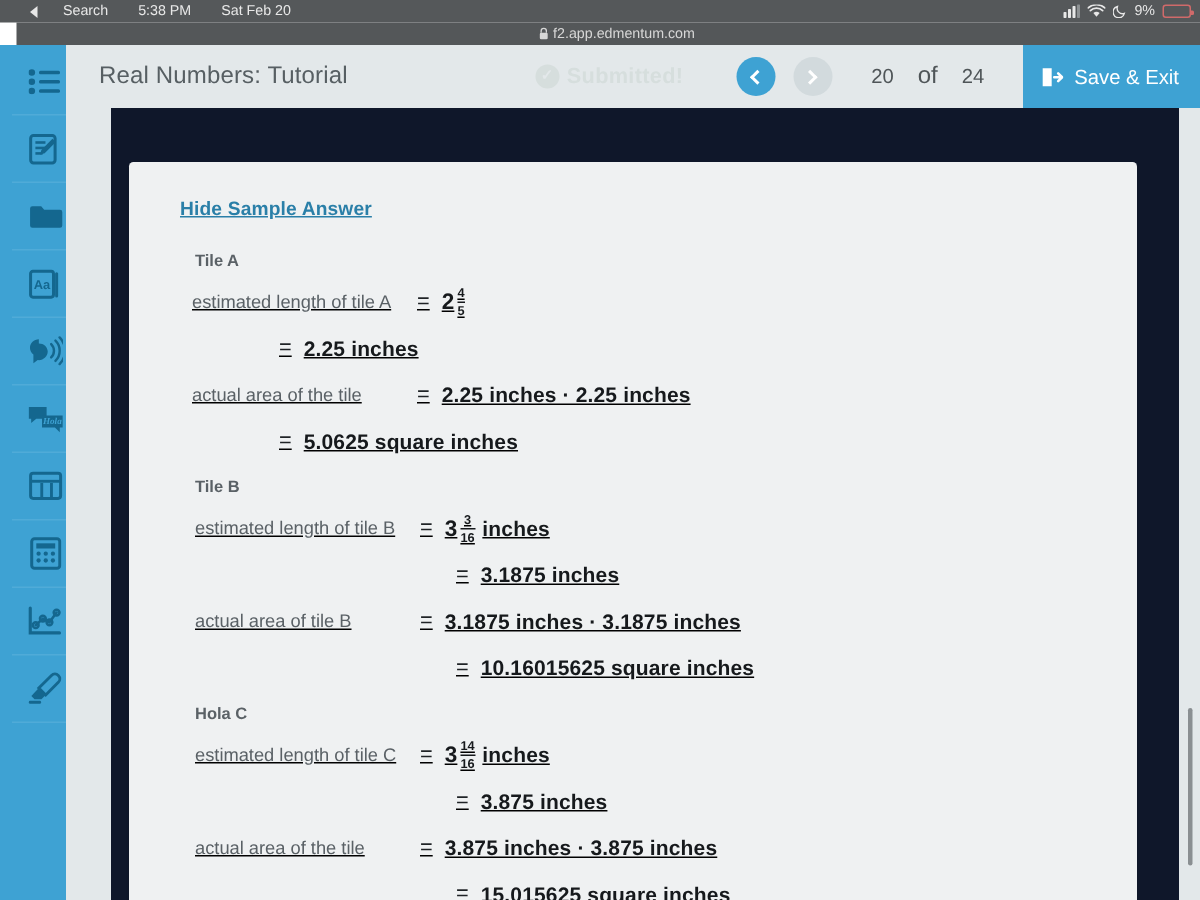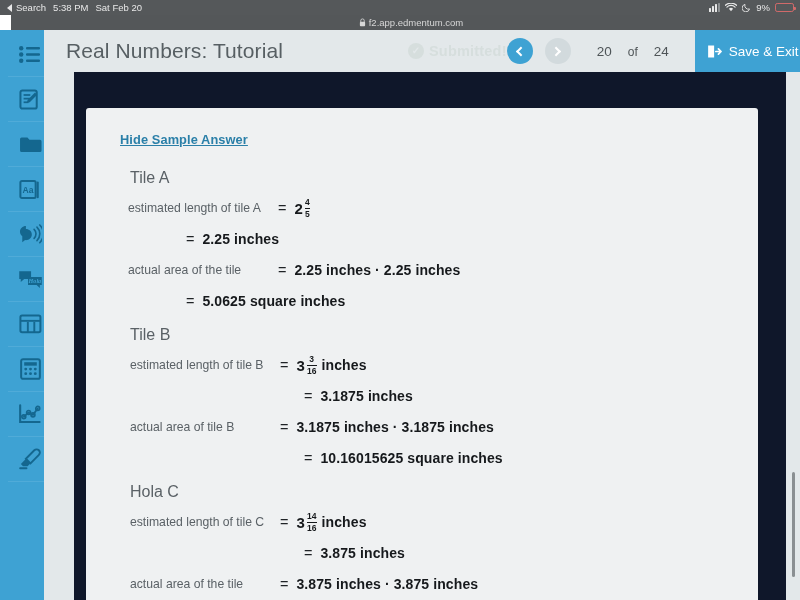--- a/index.html
+++ b/index.html
@@ -12,21 +12,21 @@
 
   
   #status-bar {
     position: absolute; top: 0; left: 0;
     width: 800px; height: 15px;
     background: #55585a;
     color: #e8e8e8;
     font-size: 9.5px;
     display: flex; align-items: center;
   }
-  .sb-left { display: flex; align-items: center; gap: 7px; padding-left: 7px; white-space: nowrap; }
+  .sb-left { display: flex; align-items: center; gap: 20px; padding-left: 20px; white-space: nowrap; }
   .sb-back-tri {
     width: 0; height: 0;
     border-top: 4px solid transparent;
     border-bottom: 4px solid transparent;
     border-right: 5px solid #e8e8e8;
     margin-right: -3px;
   }
   .sb-right {
     margin-left: auto; display: flex; align-items: center;
     gap: 5px; padding-right: 6px;
@@ -87,21 +87,21 @@
 
   
   #app-header {
     position: absolute; top: 0; left: 44px;
     width: 756px; height: 42px;
     background: #e3e8ea;
     display: flex; align-items: center;
   }
   #doc-title {
     margin-left: 22px;
-    font-size: 21px; font-weight: 400; color: #575f63;
+    font-size: 16px; font-weight: 400; color: #575f63;
     letter-spacing: .1px; white-space: nowrap;
   }
   #submitted-flag {
     display: flex; align-items: center; gap: 5px;
     margin-left: 125px;
     color: #d6dedd; font-size: 14.5px; font-weight: 700;
     letter-spacing: .2px;
   }
   #submitted-flag .chk {
     width: 16px; height: 16px; border-radius: 50%;
@@ -116,21 +116,21 @@
   .nav-circle.prev { background: #3ea2d3; }
   .nav-circle.next { background: #d2dadd; }
   .chev { width: 7px; height: 7px; border-style: solid; border-color: #ffffff; }
   .chev.l { border-width: 0 0 2px 2px; transform: rotate(45deg) translate(1px,-1px); }
   .chev.r { border-width: 2px 2px 0 0; transform: rotate(45deg) translate(-1px,1px); }
   #page-counter {
     display: flex; align-items: baseline; gap: 16px;
     margin-left: 14px; color: #4f5558; white-space: nowrap;
   }
   #page-counter .num { font-size: 13.5px; }
-  #page-counter .of { font-size: 12px; }
+  #page-counter .of { font-size: 16px; }
   #save-exit-btn {
     margin-left: 14px; height: 42px;
     background: #3ea2d3; color: #ffffff;
     display: flex; align-items: center; gap: 7px;
     padding: 0 14px 0 12px;
     font-size: 13.5px; white-space: nowrap;
   }
 
   
   #content-region {
@@ -149,26 +149,26 @@
 
   #hide-sample-answer {
     display: inline-block;
     color: #2a7fa8; font-size: 12.8px; font-weight: 700;
     text-decoration: underline; letter-spacing: .1px;
     margin-bottom: 22px;
   }
 
   
   .tile-label {
-    font-size: 16px; color: #5a6166; font-weight: 400;
+    font-size: 11px; color: #5a6166; font-weight: 700;
     margin: 0 0 10px 10px;
   }
   .mrow {
     display: flex; align-items: center;
-    margin-bottom: 9px; min-height: 22px;
+    margin-bottom: 9px; min-height: 22px; text-decoration: underline;
   }
   .mlabel {
     font-size: 12.2px; color: #5a6166; font-weight: 400;
     white-space: nowrap; text-align: left;
   }
   .mlabel.w-a  { width: 150px; margin-left: 8px; }
   .mlabel.w-b  { width: 150px; margin-left: 10px; }
   .meq {
     font-size: 14.5px; color: #1f2326; font-weight: 400;
     margin: 0 8px 0 0;

